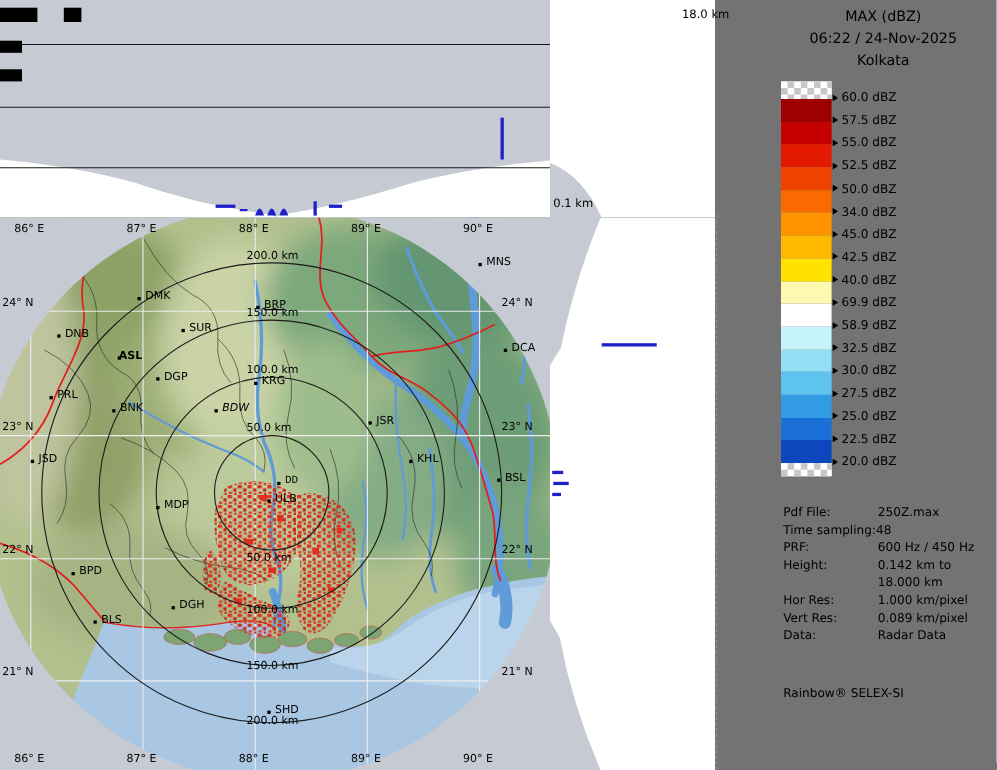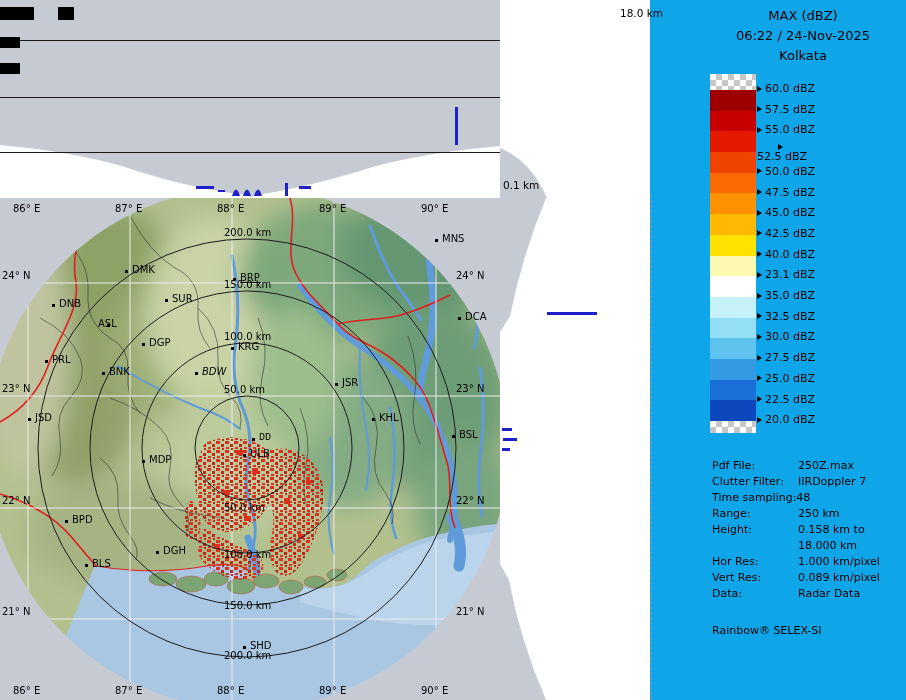--- a/index.html
+++ b/index.html
@@ -1,17 +1,17 @@
 <!DOCTYPE html>
 <html><head>
 <meta charset="utf-8">
 <style>
   *{box-sizing:border-box;margin:0;padding:0}
   body{margin:0;font-family:"DejaVu Sans",sans-serif;background:#fff}
-  #root{position:relative;width:906px;height:700px;overflow:hidden;background:#0ea5e9}
+  #root{position:relative;width:906px;height:700px;overflow:hidden;background:#737373}
   .abs{position:absolute}
   svg{display:block}
   .maplbl{position:absolute;font-size:10px;color:#000;line-height:12px;white-space:nowrap}
   .stdot{position:absolute;width:3px;height:3px;background:#000}
   #map-overlay{pointer-events:none}
   .hlabel{position:absolute;font-size:10.5px;color:#000;white-space:nowrap}
   #dash-divider{position:absolute;left:651px;top:195px;height:505px;width:0;border-left:1px dashed #8f8f98}
   #legend-head{position:absolute;left:695px;top:6px;width:216px;text-align:center;font-size:13px;line-height:20px;color:#000}
   #legend-bar{position:absolute;left:710px;top:74px;width:46px}
   .checker{background-color:#eee;background-image:conic-gradient(#c7c7c7 25%,#ffffff 0 50%,#c7c7c7 0 75%,#ffffff 0);background-size:12px 12px}
@@ -201,21 +201,21 @@
       <div class="maplbl" style="left: 442px; top: 35px;">MNS</div>
       <div class="stdot" style="left: 125px; top: 72px;"></div>
       <div class="maplbl" style="left: 132px; top: 66px;">DMK</div>
       <div class="stdot" style="left: 233px; top: 80px;"></div>
       <div class="maplbl" style="left: 240px; top: 74px; text-decoration: underline;">BRP</div>
       <div class="stdot" style="left: 165px; top: 101px;"></div>
       <div class="maplbl" style="left: 172px; top: 95px;">SUR</div>
       <div class="stdot" style="left: 52px; top: 106px;"></div>
       <div class="maplbl" style="left: 59px; top: 100px;">DNB</div>
       <div class="stdot" style="left: 107px; top: 126px;"></div>
-      <div class="maplbl" style="left: 98px; top: 120px;">ASL</div>
+      <div class="maplbl" style="left: 108px; top: 120px; font-weight: bold;">ASL</div>
       <div class="stdot" style="left: 142px; top: 145px;"></div>
       <div class="maplbl" style="left: 149px; top: 139px;">DGP</div>
       <div class="stdot" style="left: 231px; top: 149px;"></div>
       <div class="maplbl" style="left: 238px; top: 143px;">KRG</div>
       <div class="stdot" style="left: 458px; top: 119px;"></div>
       <div class="maplbl" style="left: 465px; top: 113px;">DCA</div>
       <div class="stdot" style="left: 45px; top: 162px;"></div>
       <div class="maplbl" style="left: 52px; top: 156px;">PRL</div>
       <div class="stdot" style="left: 102px; top: 174px;"></div>
       <div class="maplbl" style="left: 109px; top: 168px;">BNK</div>
@@ -293,51 +293,51 @@
         <span>60.0 dBZ</span>
       </div>
       <div class="lg-label" style="top: 102.7px;">
         <span class="lg-arrow"></span>
         <span>57.5 dBZ</span>
       </div>
       <div class="lg-label" style="top: 123.4px;">
         <span class="lg-arrow"></span>
         <span>55.0 dBZ</span>
       </div>
-      <div class="lg-label" style="top: 144.1px; flex-direction: column;">
+      <div class="lg-label" style="top: 144.1px;">
         <span class="lg-arrow"></span>
         <span>52.5 dBZ</span>
       </div>
       <div class="lg-label" style="top: 164.8px;">
         <span class="lg-arrow"></span>
         <span>50.0 dBZ</span>
       </div>
       <div class="lg-label" style="top: 185.5px;">
         <span class="lg-arrow"></span>
-        <span>47.5 dBZ</span>
+        <span>34.0 dBZ</span>
       </div>
       <div class="lg-label" style="top: 206.2px;">
         <span class="lg-arrow"></span>
         <span>45.0 dBZ</span>
       </div>
       <div class="lg-label" style="top: 226.9px;">
         <span class="lg-arrow"></span>
         <span>42.5 dBZ</span>
       </div>
       <div class="lg-label" style="top: 247.6px;">
         <span class="lg-arrow"></span>
         <span>40.0 dBZ</span>
       </div>
       <div class="lg-label" style="top: 268.3px;">
         <span class="lg-arrow"></span>
-        <span>23.1 dBZ</span>
+        <span>69.9 dBZ</span>
       </div>
       <div class="lg-label" style="top: 289px;">
         <span class="lg-arrow"></span>
-        <span>35.0 dBZ</span>
+        <span>58.9 dBZ</span>
       </div>
       <div class="lg-label" style="top: 309.7px;">
         <span class="lg-arrow"></span>
         <span>32.5 dBZ</span>
       </div>
       <div class="lg-label" style="top: 330.4px;">
         <span class="lg-arrow"></span>
         <span>30.0 dBZ</span>
       </div>
       <div class="lg-label" style="top: 351.1px;">
@@ -357,34 +357,30 @@
         <span>20.0 dBZ</span>
       </div>
     </div>
 
   <div id="legend-info">
       <div class="info-row">
         <span class="info-key">Pdf File:</span>
         <span class="info-val">250Z.max</span>
       </div>
       <div class="info-row">
-        <span class="info-key">Clutter Filter:</span>
-        <span class="info-val">IIRDoppler 7</span>
-      </div>
-      <div class="info-row">
         <span class="info-key">Time sampling:48</span>
         <span class="info-val"></span>
       </div>
       <div class="info-row">
-        <span class="info-key">Range:</span>
-        <span class="info-val">250 km</span>
+        <span class="info-key">PRF:</span>
+        <span class="info-val">600 Hz / 450 Hz</span>
       </div>
       <div class="info-row">
         <span class="info-key">Height:</span>
-        <span class="info-val">0.158 km to</span>
+        <span class="info-val">0.142 km to</span>
       </div>
       <div class="info-row">
         <span class="info-key"></span>
         <span class="info-val">18.000 km</span>
       </div>
       <div class="info-row">
         <span class="info-key">Hor Res:</span>
         <span class="info-val">1.000 km/pixel</span>
       </div>
       <div class="info-row">

